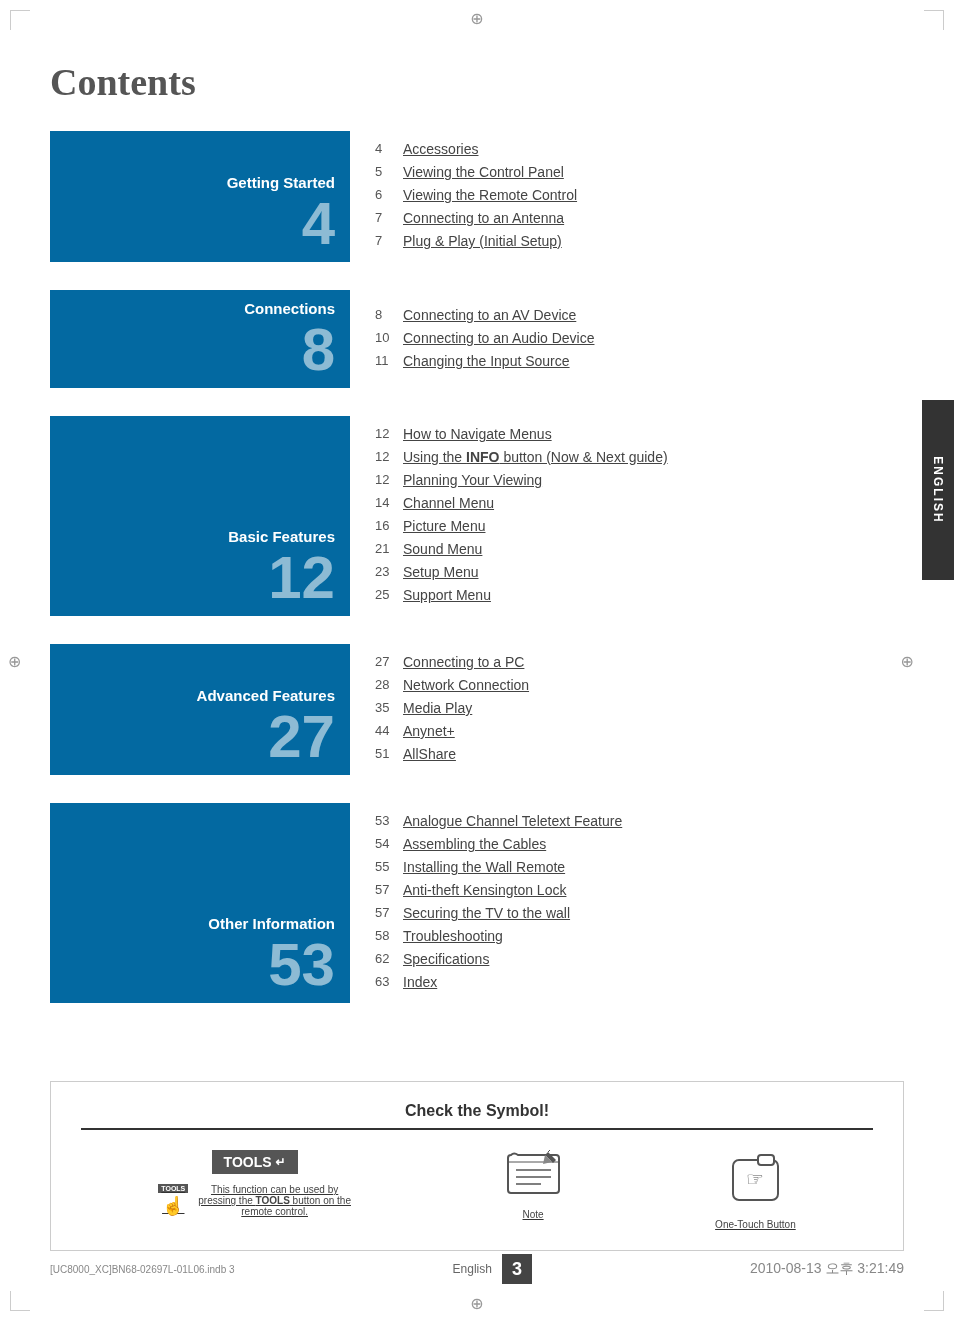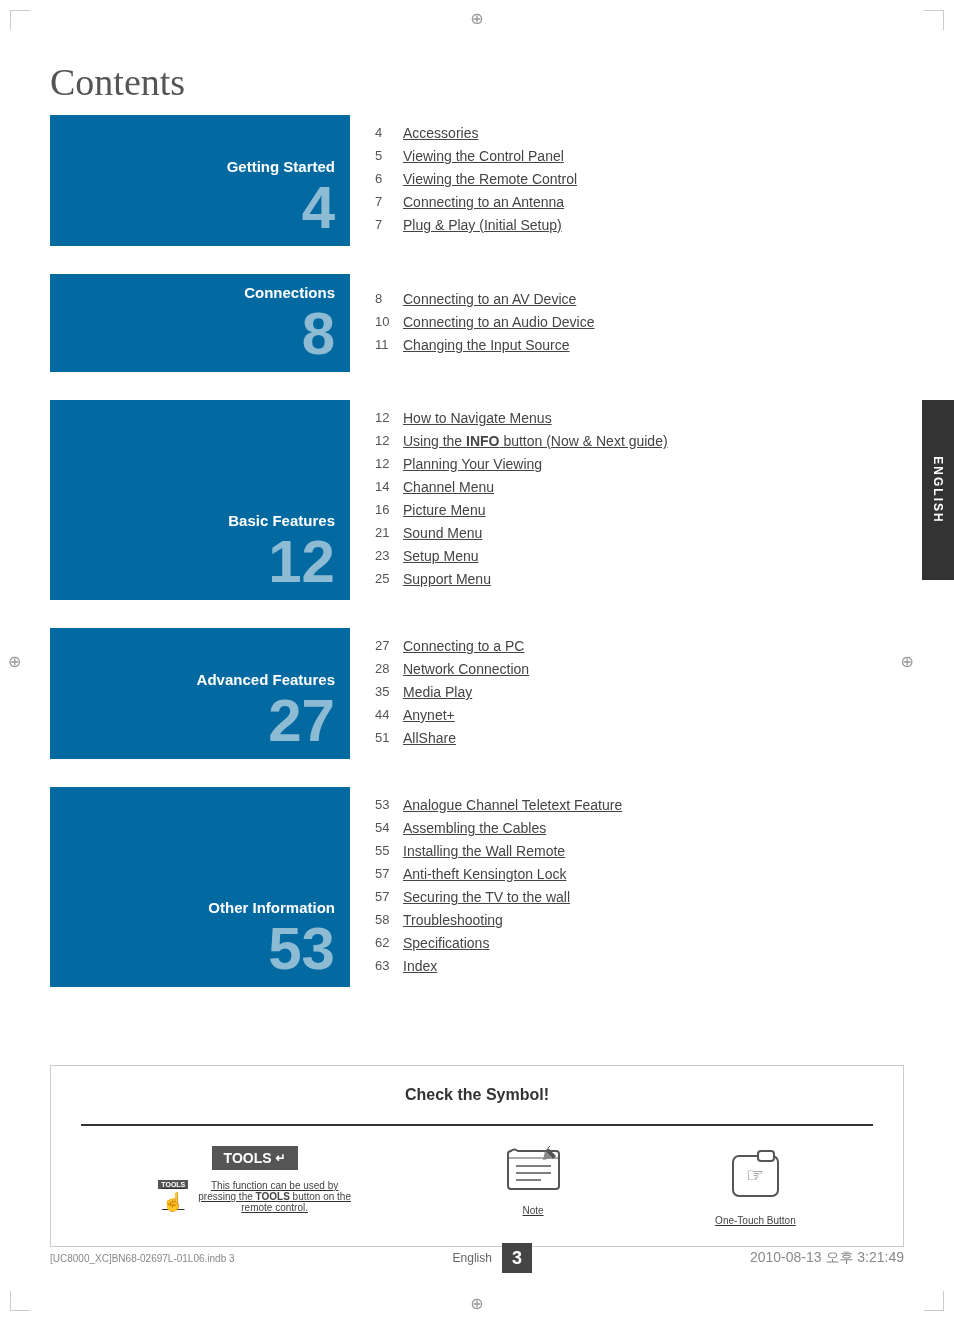--- a/index.html
+++ b/index.html
@@ -39,23 +39,23 @@
       color: #999;
       font-size: 16px;
     }
 
     .main-content {
       padding: 60px 50px 20px 50px;
     }
 
     .page-title {
       font-size: 38px;
-      font-weight: 400;
+      font-weight: 700;
       color: #555;
-      margin-bottom: 11px;
+      margin-bottom: 27px;
       font-family: Georgia, serif;
     }
 
     
     .toc-section {
       display: flex;
       margin-bottom: 18px;
       min-height: 90px;
     }
 
@@ -152,21 +152,21 @@
       margin: 30px 50px 20px 50px;
       border: 1px solid #ccc;
       padding: 20px 30px;
     }
 
     .symbol-box-title {
       text-align: center;
       font-size: 16px;
       font-weight: bold;
       border-bottom: 2px solid #333;
-      padding-bottom: 20px;
+      padding-bottom: 8px;
       margin-bottom: 20px;
       display: inline-block;
       width: 100%;
     }
 
     .symbol-items {
       display: flex;
       justify-content: space-around;
       align-items: flex-start;
       text-decoration: underline;
@@ -228,21 +228,21 @@
     }
 
     .symbol-caption {
       font-size: 10px;
       color: #444;
     }
 
     
     .page-footer {
       position: absolute;
-      bottom: 48px;
+      bottom: 37px;
       left: 0;
       right: 0;
       display: flex;
       justify-content: space-between;
       align-items: center;
       padding: 0 50px;
     }
 
     .footer-left {
       font-size: 10px;

